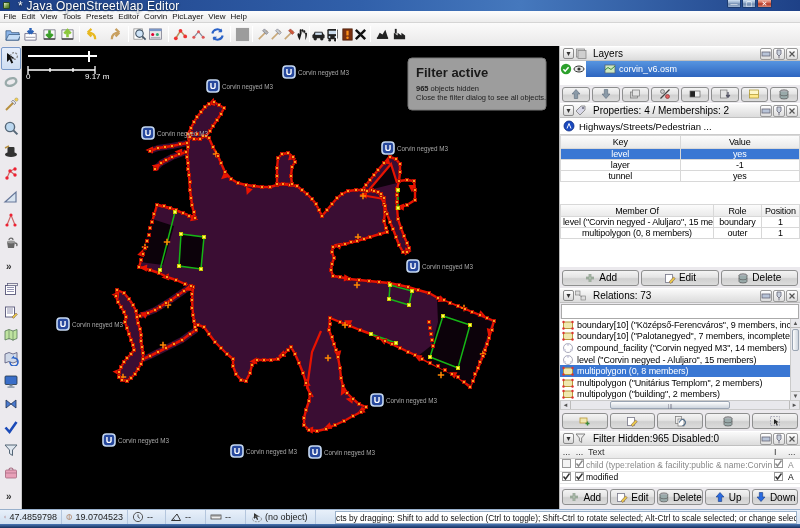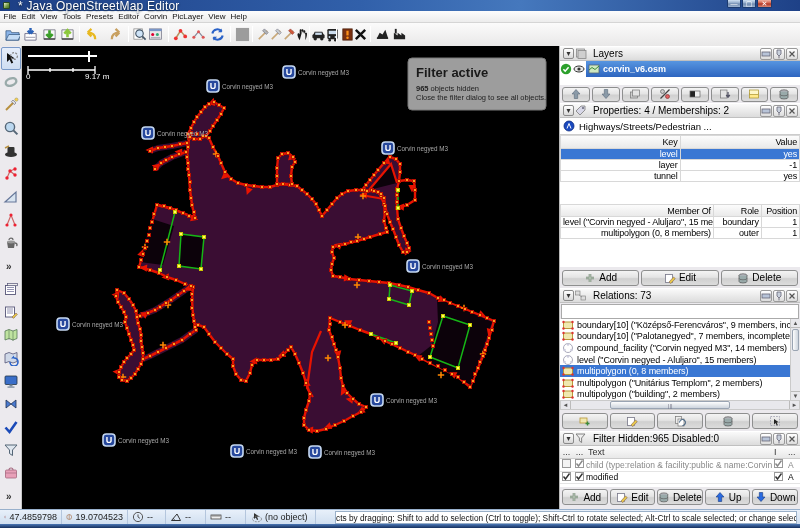--- a/index.html
+++ b/index.html
@@ -22,21 +22,21 @@
 .canvas{width:537px;background:#000;position:relative;flex:none;overflow:hidden}
 .rpanel{flex:1;background:#ebe9ed;display:flex;flex-direction:column;font-size:9px;min-width:0;border-left:1px solid #b9b9b9}
 .phead{height:15px;background:linear-gradient(180deg,#fafafa,#dcdcdc);border-top:1px solid #fff;border-bottom:1px solid #c0c0c0;display:flex;align-items:center;flex:none;position:relative;padding-left:3px}
 .phead .col{width:11px;height:11px;border:1px solid #8a8a8a;border-radius:2px;background:linear-gradient(180deg,#fff,#d8d8d8);font-size:8px;line-height:9px;text-align:center;color:#333;flex:none}
 .phead .ptitle{margin-left:6px;color:#000;font-size:10px;white-space:nowrap}
 .phead .hbtns{position:absolute;right:2px;top:1px;display:flex}
 .phead .hb{width:12px;height:12px;border:1px solid #9a9a9a;border-radius:2px;background:linear-gradient(180deg,#fff,#dcdcdc);margin-left:1px;font-size:8px;line-height:10px;text-align:center;color:#444}
 .btnrow{display:flex;flex:none;padding:1px 2px;gap:2px}
 .wbtn{flex:1;height:16px;border:1px solid #8e8f8f;border-radius:3px;background:linear-gradient(180deg,#f4f4f4,#e4e4e4 45%,#d0d0d0 55%,#dcdcdc);display:flex;align-items:center;justify-content:center;font-size:10px;color:#000;gap:3px;white-space:nowrap;overflow:hidden}
 table.grid{border-collapse:collapse;width:100%;font-size:9px;table-layout:fixed;letter-spacing:-0.15px}
-table.grid td,table.grid th{border:1px solid #d8d8d8;padding:0 2px;height:11px;font-weight:normal;text-align:right;white-space:nowrap;overflow:hidden}
+table.grid td,table.grid th{border:1px solid #d8d8d8;padding:0 2px;height:11px;font-weight:normal;text-align:center;white-space:nowrap;overflow:hidden}
 .selrow{background:#3a77d3;color:#fff}
 .statusbar{height:15px;background:linear-gradient(180deg,#e8f0fa,#d0dff0);border-top:1px solid #98b0cc;display:flex;align-items:center;flex:none;font-size:9px;color:#222}
 .sseg{display:flex;align-items:center;height:100%;padding:0 4px;border-right:1px solid #b4c6dd;gap:3px;white-space:nowrap}
 .bottomedge{height:4px;background:linear-gradient(180deg,#4a76b5,#16305e);flex:none}
 svg{display:block}
 </style></head><body>
 <div class="win">
  <div class="titlebar">
   <div class="ticon"></div>
       <div class="ttext">* Java OpenStreetMap Editor</div>
@@ -1215,21 +1215,21 @@
                   <circle cx="6" cy="6" r="5.2" fill="#2ca02c"></circle>
                   <path d="M3.4,6.2 l1.8,2 l3.4,-4" stroke="#fff" stroke-width="1.5" fill="none"></path>
                 </svg>
               </div>
               <div style="width:13px;text-align:center">
                 <svg width="12" height="12" viewBox="0 0 12 12">
                   <ellipse cx="6" cy="6" rx="5" ry="3" fill="#e8e8e8" stroke="#333" stroke-width="1"></ellipse>
                   <circle cx="6" cy="6" r="1.6" fill="#333"></circle>
                 </svg>
               </div>
-              <div style="flex:1;height:16px;background:linear-gradient(180deg,#5795e0,#2d65c0);display:flex;align-items:center;color:#fff;font-weight:bold;padding-left:2px;gap:3px"><svg width="12" height="12" viewBox="0 0 12 12">
+              <div style="flex:1;height:16px;background:linear-gradient(180deg,#5795e0,#2d65c0);display:flex;align-items:center;color:#fff;font-weight:normal;padding-left:18px;gap:3px"><svg width="12" height="12" viewBox="0 0 12 12">
                   <rect x="1" y="2" width="10" height="8" fill="#cfe8c0" stroke="#567" stroke-width=".8"></rect>
                   <path d="M1,7 l3,-2.5 l3,2 l4,-3.5" stroke="#3a8a3a" stroke-width="1" fill="none"></path>
                 </svg>corvin_v6.osm</div>
             </div>
           </div>
           <div class="btnrow" style="height:18px;align-items:center">
             <div class="wbtn" style="height:15px">
               <svg width="12" height="12" viewBox="0 0 12 12">
                 <path d="M6,1.5 l4,4.5 h-2.3 v4.5 h-3.4 v-4.5 h-2.3 z" fill="#8a9aa8" stroke="#5a6a78" stroke-width=".6"></path>
               </svg>

